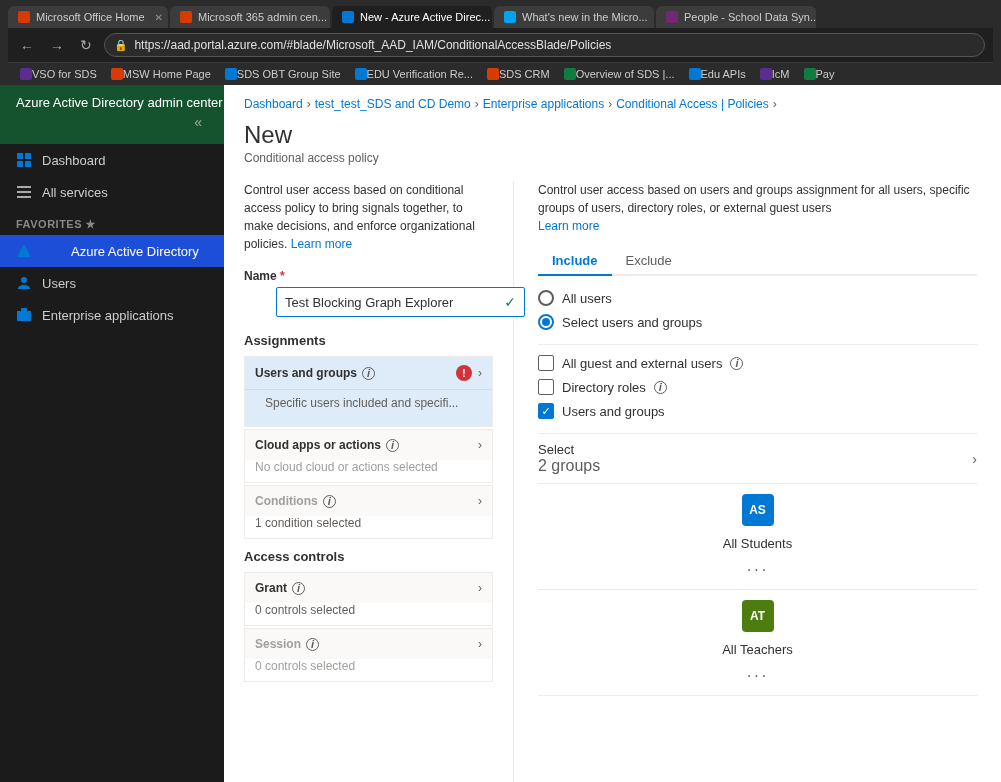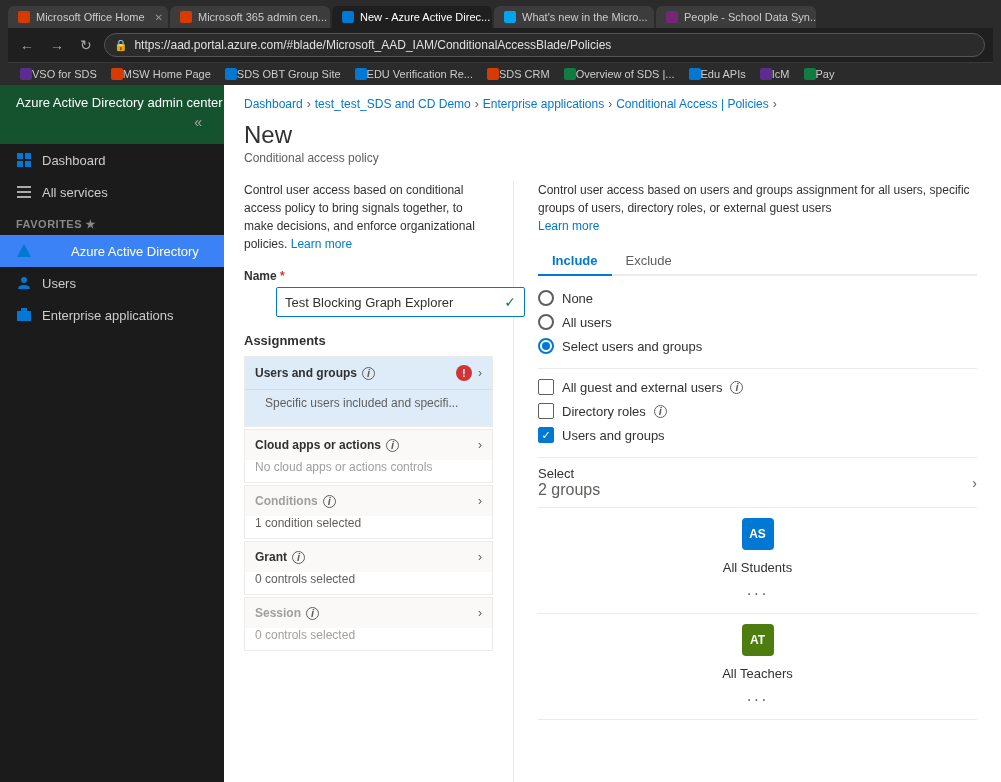--- a/index.html
+++ b/index.html
@@ -36,21 +36,21 @@
     .bm-pay { background: #107c41; }
 
     
     .app-container { display: flex; flex: 1; overflow: hidden; }
 
     
     .sidebar { background: #1b1b1b; width: 224px; flex-shrink: 0; display: flex; flex-direction: column; overflow-y: auto; }
     .sidebar-header { background: #14532d; padding: 10px 16px; font-size: 13px; color: #fff; font-weight: 500; white-space: nowrap; }
     .sidebar-collapse-btn { background: none; border: none; color: #aaa; cursor: pointer; padding: 4px 6px; font-size: 14px; float: right; }
     .sidebar-item { display: flex; align-items: center; gap: 10px; padding: 8px 16px; color: #ccc; cursor: pointer; font-size: 13px; }
-    .sidebar-item.active { color: #fff; background: #3b82f6; gap: 39px; }
+    .sidebar-item.active { color: #fff; background: #1d4ed8; gap: 39px; }
     .sidebar-section { padding: 10px 16px 4px; color: #888; font-size: 11px; font-weight: 600; text-transform: uppercase; letter-spacing: 0.5px; }
     .sidebar-icon { width: 16px; height: 16px; display: inline-flex; align-items: center; justify-content: center; flex-shrink: 0; }
     .icon-dashboard { color: #0078d4; }
     .icon-services { color: #aaa; }
     .icon-azure-ad { color: #0078d4; }
     .icon-users { color: #0078d4; }
     .icon-enterprise { color: #0078d4; }
 
     
     .main-content { flex: 1; background: #fff; overflow-y: auto; display: flex; flex-direction: column; }
@@ -339,34 +339,35 @@
         </div>
 
         <div class="assignment-row">
           <div class="assignment-row-header">
             <div class="assignment-label">
               <span>Cloud apps or actions</span>
               <span class="info-icon">i</span>
             </div>
             <span class="chevron-right">›</span>
           </div>
-          <div class="assignment-value muted">No cloud apps or actions controls</div>
+          <div class="assignment-value muted">No cloud cloud or actions selected</div>
         </div>
 
         <div class="assignment-row">
           <div class="assignment-row-header">
             <div class="assignment-label muted">
               <span>Conditions</span>
               <span class="info-icon">i</span>
             </div>
             <span class="chevron-right">›</span>
           </div>
           <div class="assignment-value">1 condition selected</div>
         </div>
 
+        <div class="section-label access-section">Access controls</div>
 
         <div class="assignment-row">
           <div class="assignment-row-header">
             <div class="assignment-label">
               <span>Grant</span>
               <span class="info-icon">i</span>
             </div>
             <span class="chevron-right">›</span>
           </div>
           <div class="assignment-value">0 controls selected</div>
@@ -392,24 +393,20 @@
         </p>
 
         <div class="tab-bar">
           <div class="tab-item active">Include</div>
           <div class="tab-item">Exclude</div>
         </div>
 
         <div class="radio-group">
           <div class="radio-item">
             <span class="radio-circle"></span>
-            <span>None</span>
-          </div>
-          <div class="radio-item">
-            <span class="radio-circle"></span>
             <span>All users</span>
           </div>
           <div class="radio-item">
             <span class="radio-circle selected"></span>
             <span>Select users and groups</span>
           </div>
         </div>
 
         <div class="divider"></div>
 

